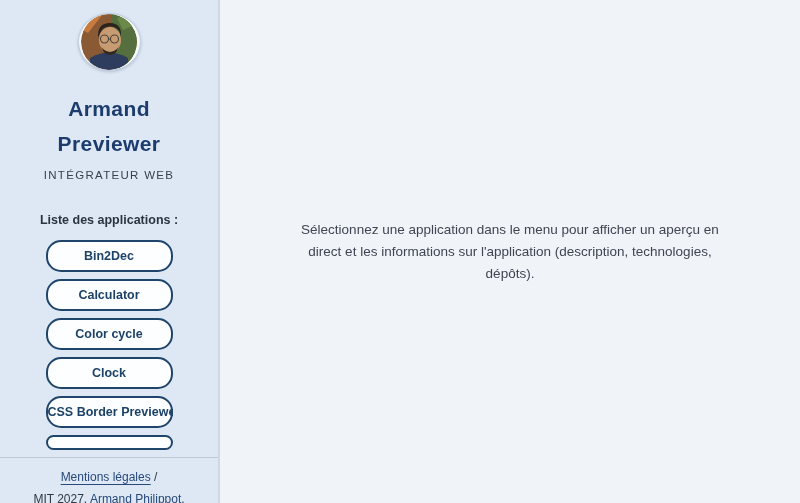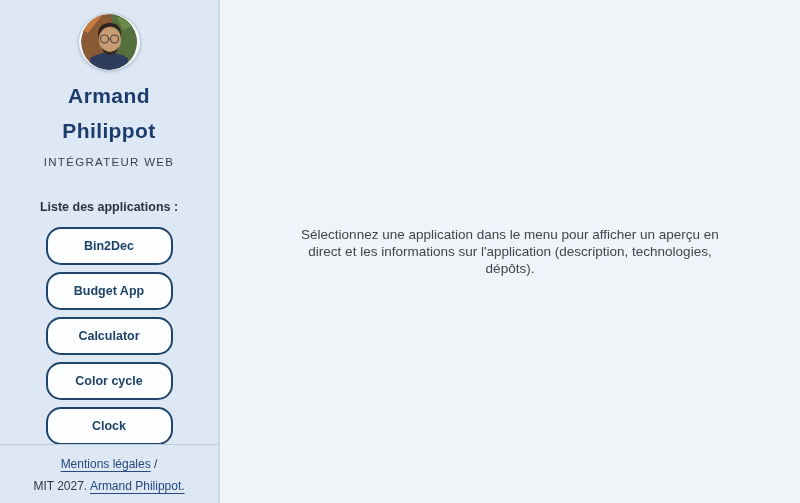--- a/index.html
+++ b/index.html
@@ -25,21 +25,21 @@
     margin-top: 13px;
     width: 63px; height: 63px;
     border-radius: 50%;
     background: #f6f9fc;
     border: 1px solid #c2cedb;
     box-shadow: 0 1px 3px rgba(40,70,110,.25);
     display: flex; align-items: center; justify-content: center;
   }
   .avatar-wrap svg { width: 56px; height: 56px; border-radius: 50%; display: block; }
   .profile-name {
-    margin-top: 7px;
+    margin-top: 20px;
     text-align: center;
     color: #1d3c6e;
     font-size: 21px;
     font-weight: 700;
     letter-spacing: .4px;
     line-height: 35px;
   }
   .profile-name span { display: block; }
   .profile-role {
     margin-top: 8px;
@@ -59,21 +59,21 @@
     height: 217px;
     overflow: hidden;
     display: flex;
     flex-direction: column;
     align-items: center;
     flex: 0 0 auto;
   }
   .app-button {
     display: block;
     width: 127px;
-    height: 38px;
+    height: 32px;
     margin-bottom: 7px;
     border: 2px solid #20456b;
     border-radius: 15px;
     background: #fdfeff;
     color: #1d4268;
     font-family: "Liberation Sans", "DejaVu Sans", sans-serif;
     font-size: 12.5px;
     font-weight: 700;
     text-align: center;
     line-height: 24px;
@@ -102,21 +102,21 @@
     flex: 1;
     background: #f0f3f8;
     display: flex;
     align-items: center;
     justify-content: center;
   }
   .placeholder-message {
     max-width: 432px;
     text-align: center;
     font-size: 13.5px;
-    line-height: 17px;
+    line-height: 22px;
     color: #3f4551;
   }
 </style>
 </head>
 <body>
 
 <div class="page">
 
   <aside class="sidebar">
 
@@ -138,31 +138,30 @@
           <path d="M20 29 Q21 41 29 41 Q37 41 38 29 Q38 37 29 38 Q20 37 20 29 Z" fill="#32281f"></path>
           <circle cx="23.5" cy="25" r="4" fill="none" stroke="#4a423a" stroke-width="1.1"></circle>
           <circle cx="33.5" cy="25" r="4" fill="none" stroke="#4a423a" stroke-width="1.1"></circle>
           <path d="M27.5 25 L29.5 25" stroke="#4a423a" stroke-width="1.1"></path>
         </g>
       </svg>
     </div>
 
     <h1 class="profile-name">
       <span>Armand</span>
-      <span>Philippot</span>
+      <span>Previewer</span>
     </h1>
 
     <div class="profile-role">INTÉGRATEUR WEB</div>
 
     <div class="apps-label">Liste des applications :</div>
 
     <nav class="app-nav">
       <div id="app-list">
           <button class="app-button">Bin2Dec</button>
-          <button class="app-button">Budget App</button>
           <button class="app-button">Calculator</button>
           <button class="app-button">Color cycle</button>
           <button class="app-button">Clock</button>
           <button class="app-button">CSS Border Previewer</button>
         </div>
       <button class="app-button" aria-hidden="true"></button>
     </nav>
 
     <footer class="sidebar-footer">
       <div class="line1">

